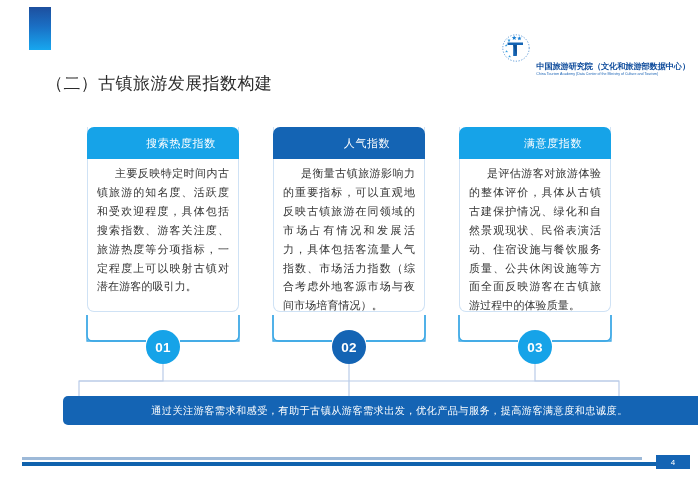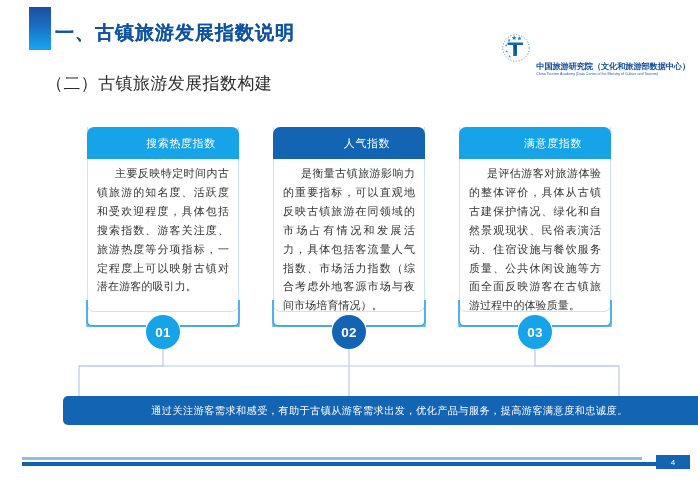--- a/index.html
+++ b/index.html
@@ -146,21 +146,21 @@
     color: #333333;
     text-align: justify;
     text-indent: 18px;
     letter-spacing: 0.1px;
   }
 
   
   .connectors {
     position: absolute;
     left: 0;
-    top: 300px;
+    top: 315px;
     width: 570px;
     height: 105px;
     padding-left: 20px;
   }
   .conn-svg {
     position: absolute;
     left: 0;
     top: 0;
   }
 
@@ -238,21 +238,20 @@
     justify-content: center;
     color: #ffffff;
     font-size: 8px;
   }
 </style>
 </head>
 <body>
 
 <div class="header">
   <div class="title-block"></div>
-  <div class="title-text">一、古镇旅游发展指数说明</div>
 
   <div class="logo-wrap">
     <div class="logo-mark">
       <svg width="30" height="30" viewBox="0 0 30 30">
         <circle cx="15" cy="15" r="13.2" fill="none" stroke="#1a6fc4" stroke-width="0.7" stroke-dasharray="1.2 1.6"></circle>
         <path d="M6.5 9.5 L22 9.5 L22 12 L15.8 12 L15.8 23 L12.2 23 L12.2 12 L6.5 12 Z" fill="#1464b4"></path>
         <path d="M12.2 12 L15.8 12 L15.8 23 Z" fill="#0d4f94"></path>
         <polygon points="13.2,2.4 13.9,4.0 15.6,4.2 14.3,5.3 14.7,7.0 13.2,6.1 11.7,7.0 12.1,5.3 10.8,4.2 12.5,4.0" fill="#1a7fd4"></polygon>
         <polygon points="18.4,3.2 19.0,4.6 20.5,4.8 19.4,5.7 19.7,7.2 18.4,6.4 17.1,7.2 17.4,5.7 16.3,4.8 17.8,4.6" fill="#1a7fd4"></polygon>
         <polygon points="8.0,5.6 8.5,6.7 9.7,6.8 8.8,7.6 9.0,8.8 8.0,8.2 7.0,8.8 7.2,7.6 6.3,6.8 7.5,6.7" fill="#3ba0e0"></polygon>

